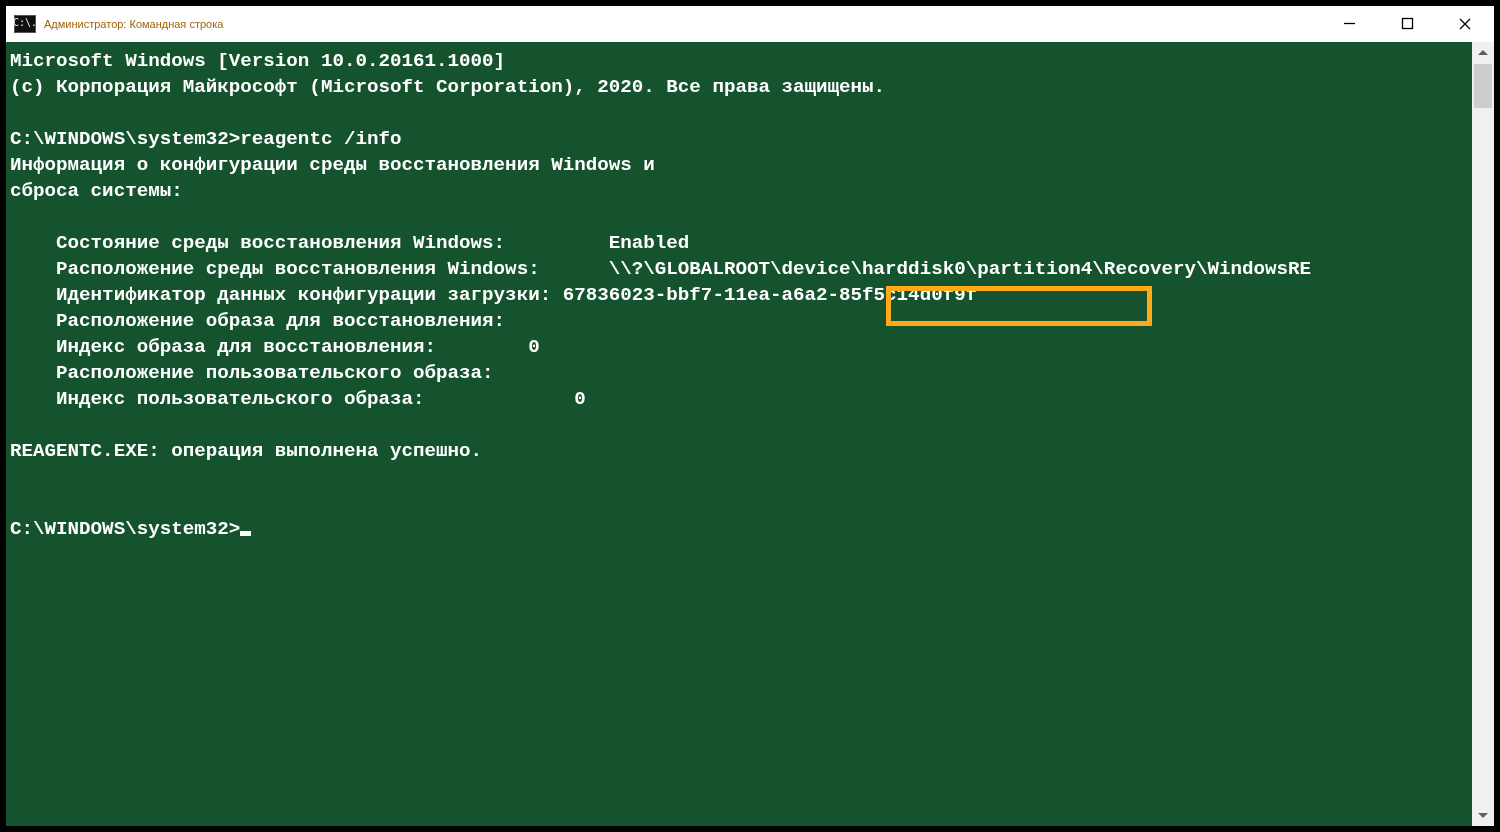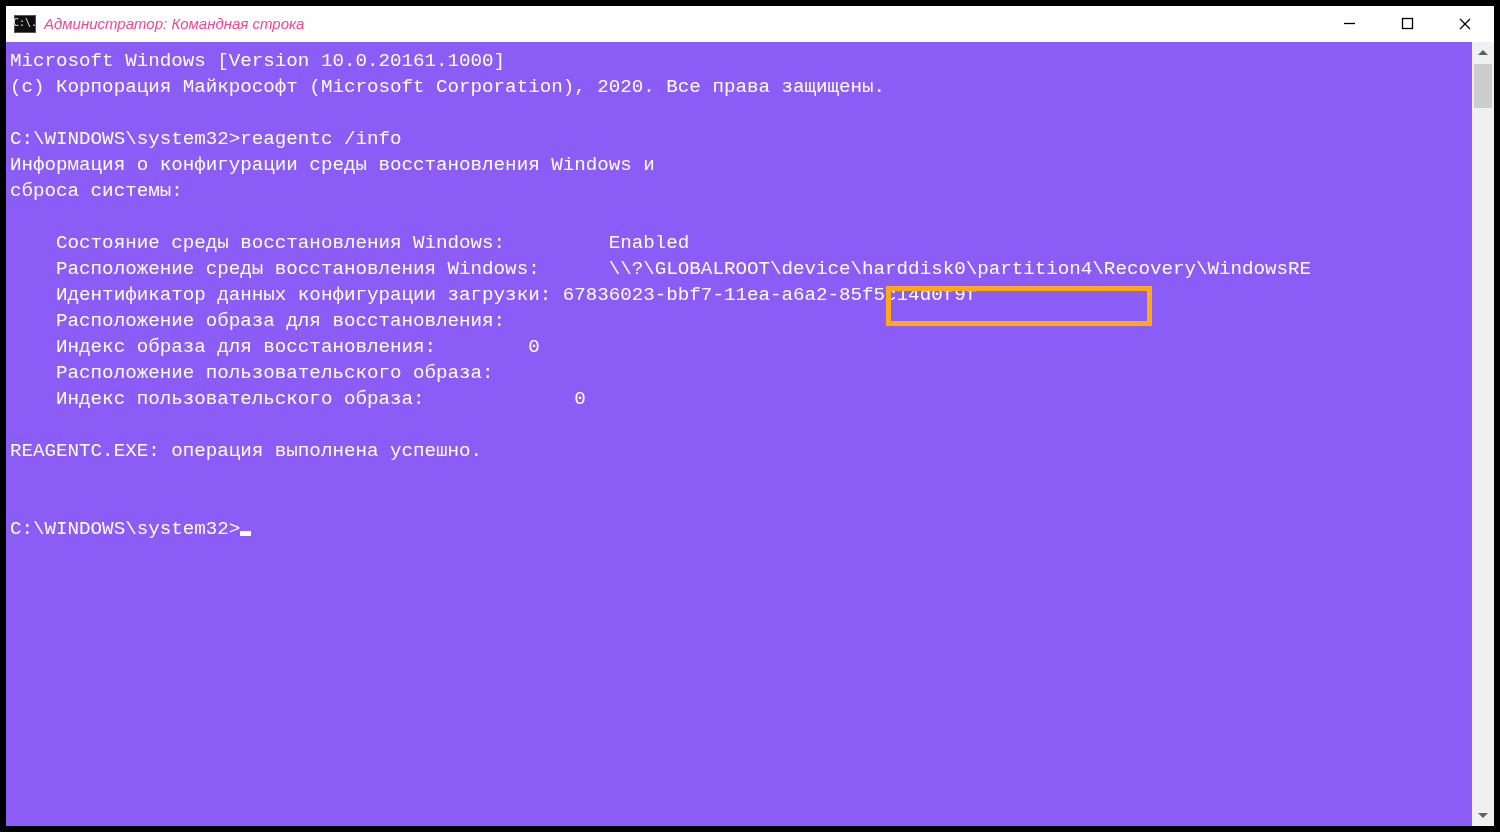--- a/index.html
+++ b/index.html
@@ -42,23 +42,22 @@
       color: #e8e8e8;
       font-size: 10px;
       font-family: Consolas, monospace;
       display: inline-flex;
       align-items: center;
       justify-content: center;
       line-height: 1;
       padding-bottom: 1px;
     }
     .title-text {
-      font-size: 15px;
-      color: #ec4899;
-      font-style: italic;
+      font-size: 11px;
+      color: #a16207;
     }
     .window-controls {
       display: flex;
       height: 100%;
     }
     .win-btn {
       width: 58px;
       height: 100%;
       display: flex;
       align-items: center;
@@ -66,30 +65,31 @@
       cursor: pointer;
     }
     .win-btn svg { display: block; }
     .terminal-wrap {
       flex: 1;
       display: flex;
       min-height: 0;
     }
     .terminal {
       flex: 1;
-      background: #8b5cf6;
+      background: #14532d;
       color: #ffffff;
       font-family: Consolas, "Courier New", monospace;
       font-size: 19.2px;
       line-height: 26px;
       padding: 6px 4px 4px 4px;
       white-space: pre;
       position: relative;
       overflow: hidden;
       letter-spacing: 0px;
+      font-weight: bold;
     }
     .scrollbar {
       width: 22px;
       background: #f0f0f0;
       position: relative;
       display: flex;
       flex-direction: column;
       justify-content: space-between;
       align-items: center;
     }

